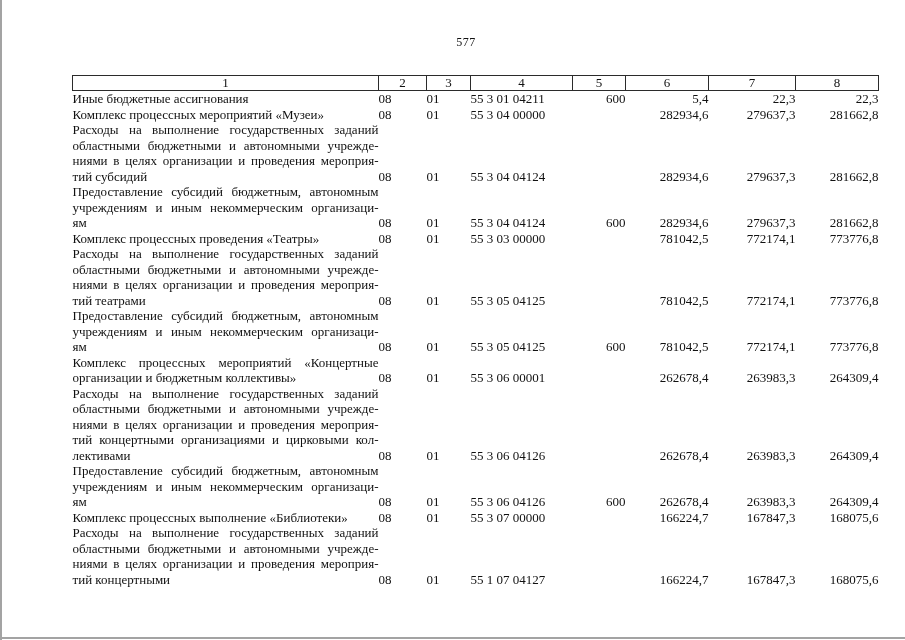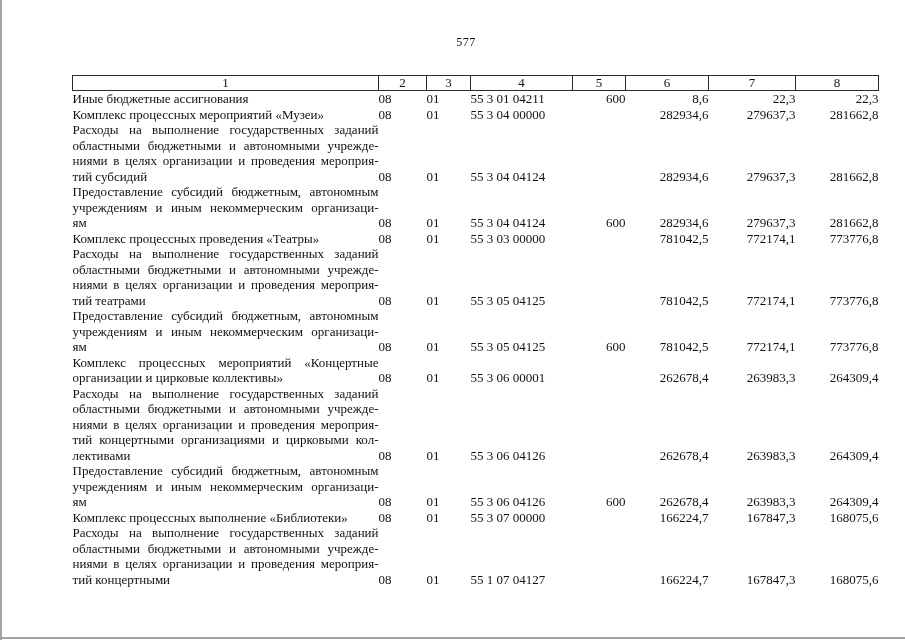--- a/index.html
+++ b/index.html
@@ -106,21 +106,21 @@
   </thead>
   <tbody>
       <tr>
         <td class="c1">
           <div class="ln">Иные бюджетные ассигнования</div>
         </td>
         <td class="c2">08</td>
         <td class="c3">01</td>
         <td class="c4">55 3 01 04211</td>
         <td class="c5">600</td>
-        <td class="c6">8,6</td>
+        <td class="c6">5,4</td>
         <td class="c7">22,3</td>
         <td class="c8">22,3</td>
       </tr>
       <tr>
         <td class="c1">
           <div class="ln">Комплекс процессных мероприятий «Музеи»</div>
         </td>
         <td class="c2">08</td>
         <td class="c3">01</td>
         <td class="c4">55 3 04 00000</td>
@@ -195,21 +195,21 @@
         <td class="c3">01</td>
         <td class="c4">55 3 05 04125</td>
         <td class="c5">600</td>
         <td class="c6">781042,5</td>
         <td class="c7">772174,1</td>
         <td class="c8">773776,8</td>
       </tr>
       <tr>
         <td class="c1">
           <div class="ln just">Комплекс процессных мероприятий «Концертные</div>
-          <div class="ln">организации и цирковые коллективы»</div>
+          <div class="ln">организации и бюджетным коллективы»</div>
         </td>
         <td class="c2">08</td>
         <td class="c3">01</td>
         <td class="c4">55 3 06 00001</td>
         <td class="c5"></td>
         <td class="c6">262678,4</td>
         <td class="c7">263983,3</td>
         <td class="c8">264309,4</td>
       </tr>
       <tr>

